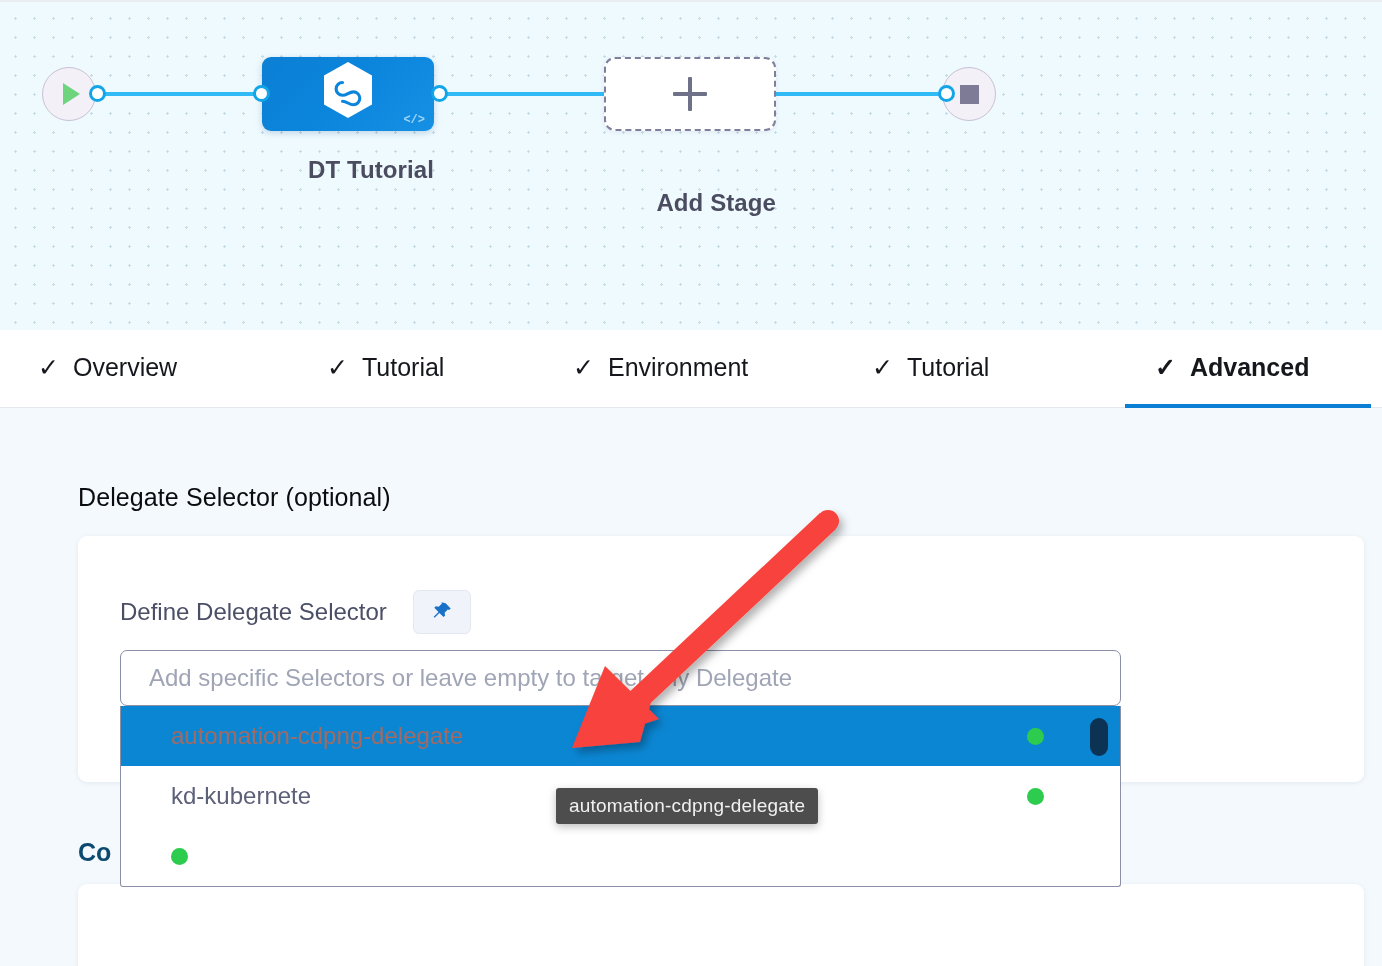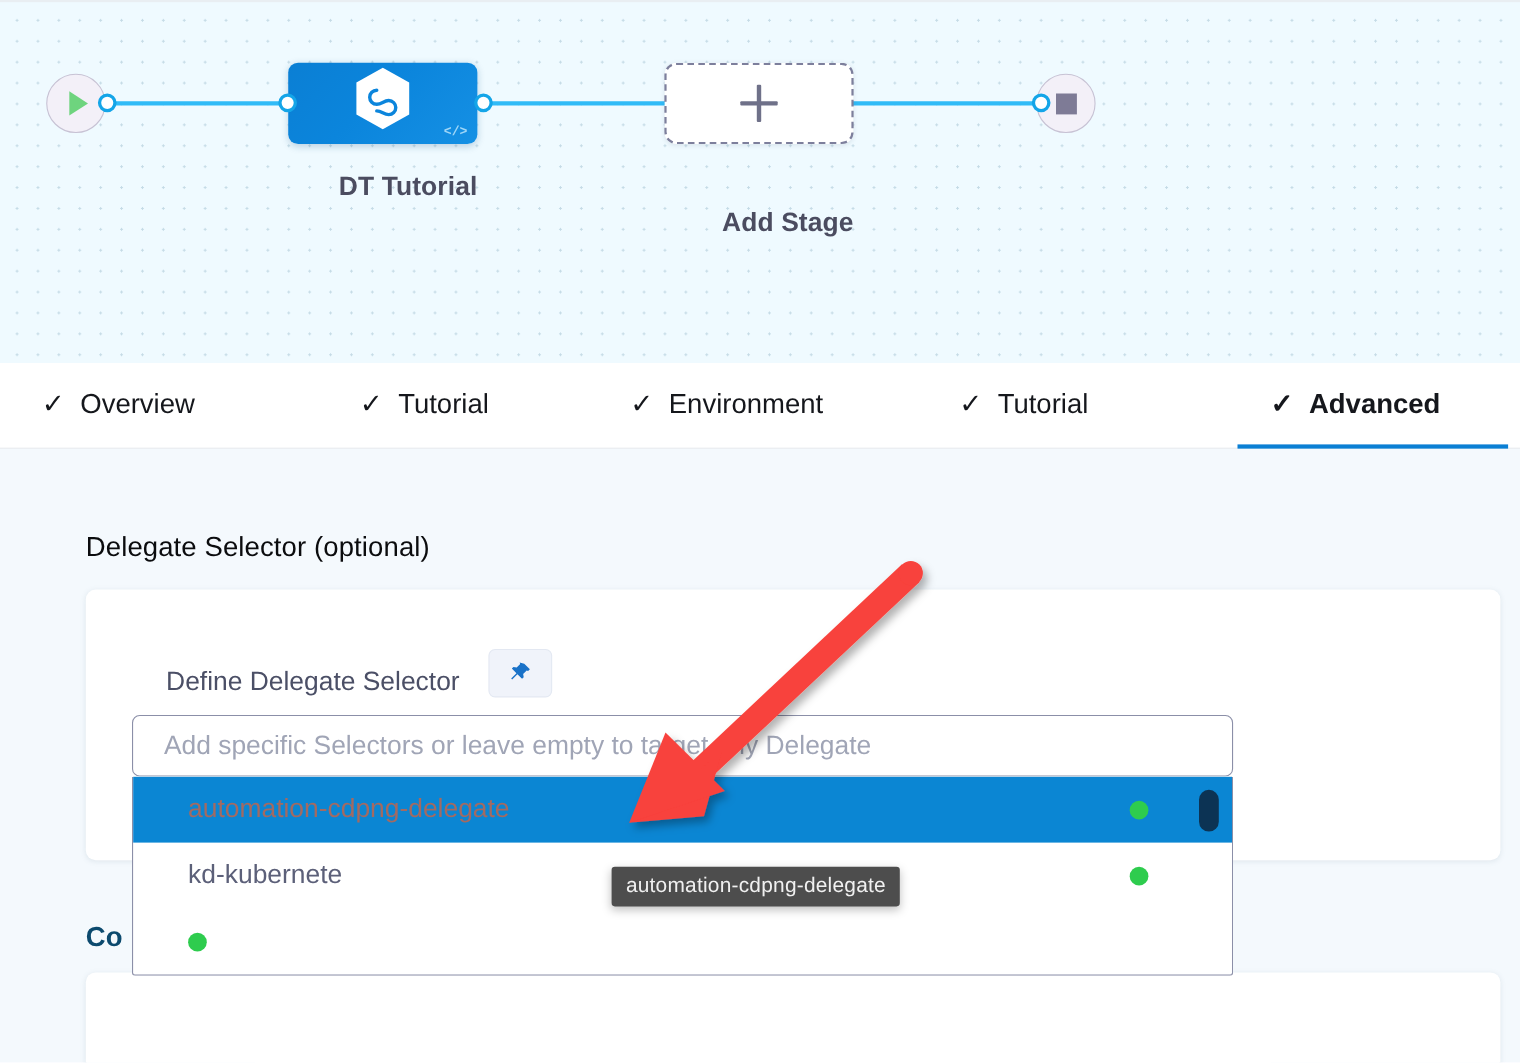--- a/index.html
+++ b/index.html
@@ -116,21 +116,21 @@
     position: absolute; left: 78px; top: 75px;
     font-size: 25px; font-weight: normal; color: #0b0c0e; letter-spacing: .1px;
   }
   .card {
     position: absolute; left: 78px; top: 128px; width: 1286px; height: 246px;
     background: #ffffff; border-radius: 9px;
     box-shadow: 0 1px 5px rgba(110,130,150,0.13);
   }
   .define-row {
     position: absolute; left: 42px; top: 54px;
-    display: flex; align-items: flex-end; gap: 26px; margin-left: 31px;
+    display: flex; align-items: center; gap: 26px;
   }
   .define-label { font-size: 24px; color: #4b4f66; }
   .pin-btn {
     width: 58px; height: 44px; border-radius: 6px; background: #f0f3fa;
     border: 1px solid #e3e8f2;
     display: flex; align-items: center; justify-content: center;
   }
   .section-title2 {
     position: absolute; left: 78px; top: 430px;
     font-size: 25px; font-weight: bold; color: #0c4a6e;

